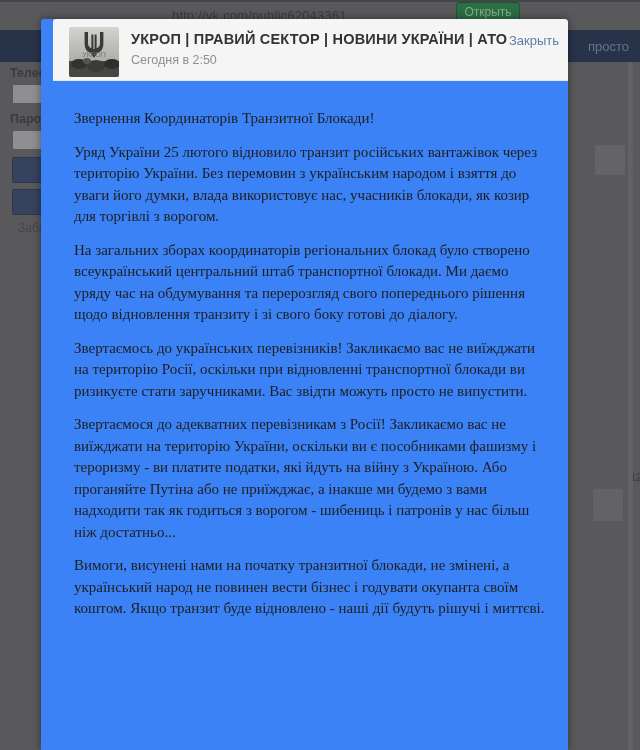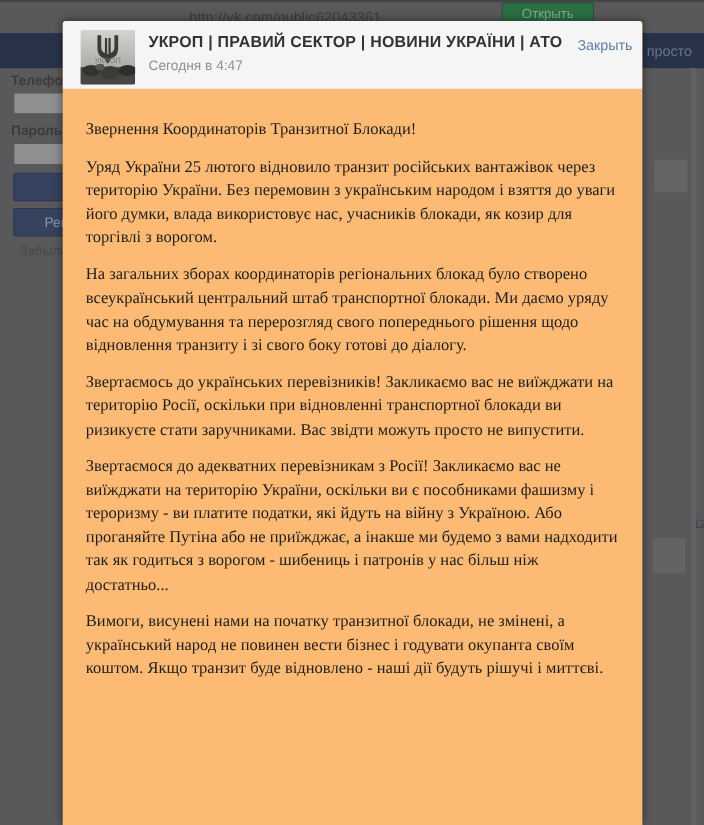--- a/index.html
+++ b/index.html
@@ -9,21 +9,21 @@
     background:#59595b;
     font-family:"Liberation Sans", sans-serif;
   }
   
   .top-edge { position:absolute; left:0; top:0; width:640px; height:2px; background:#454547; }
   .url-text {
     position:absolute; left:172px; top:8px;
     font-size:13px; color:#3c3c3e; letter-spacing:.2px;text-decoration:underline;
   }
   .open-btn {
-    position:absolute; left:456px; top:2px; width:84px; height:21px;
+    position:absolute; left:456px; top:2px; width:64px; height:21px;
     background:#2b6f43; border:1px solid #1e5632; border-radius:3px;
     color:#84ab8f; font-size:12px; text-align:center; line-height:19px;
   }
   .vk-navbar {
     position:absolute; left:0; top:30px; width:640px; height:32px;
     background:#28334a;
   }
   .nav-partial {
     position:absolute; left:588px; top:39px;
     font-size:13px; color:#66748d;
@@ -39,24 +39,25 @@
     color:#8b95a8; font-size:12.5px; text-align:center; line-height:24px; overflow:hidden;
   }
   .bg-forgot { position:absolute; left:18px; top:221px; font-size:12px; color:#47474a; white-space:nowrap; }
   .side-box-a { position:absolute; left:595px; top:145px; width:30px; height:30px; background:#646467; border-radius:2px; }
   .side-counter { position:absolute; left:595px; top:471px; font-size:11px; font-weight:bold; color:#3f434d;margin-left:35px; }
   .side-box-b { position:absolute; left:593px; top:489px; width:30px; height:32px; background:#636366; border-radius:2px; }
   .scroll-strip { position:absolute; left:628px; top:62px; width:5px; height:688px; background:#626265; }
 
   
   .modal {
-    position:absolute; left:57px; top:19px; width:527px; height:731px;
-    background:#fdba74; border-radius:3px 3px 0 0;
+    position:absolute; left:41px; top:19px; width:527px; height:731px;
+    background:#3b82f6; border-radius:3px 3px 0 0;
     box-shadow:0 0 8px rgba(0,0,0,.45);
     overflow:hidden;
+    padding-left:12px;
   }
   .modal-header {
     position:relative; height:62px; background:#f5f5f6;
     border-bottom:1px solid #e7e7e8; border-radius:3px 3px 0 0;
     padding:7px 16px 0 16px;
   }
   .avatar { position:absolute; left:16px; top:8px; width:50px; height:50px; border-radius:2px; overflow:hidden; }
   .hdr-text { margin-left:62px; padding-top:4px; }
   .community-title {
     font-size:14.5px; font-weight:bold; color:#333336; letter-spacing:.2px;
@@ -110,21 +111,21 @@
         <text x="25" y="30" font-size="7" fill="#72726e" text-anchor="middle" font-family="Liberation Sans, sans-serif">УКРОП</text>
         <rect x="0" y="34" width="50" height="16" fill="#464642"></rect>
         <ellipse cx="10" cy="37" rx="8" ry="5" fill="#32322f"></ellipse>
         <ellipse cx="27" cy="39" rx="9" ry="6" fill="#3b3b37"></ellipse>
         <ellipse cx="43" cy="37" rx="8" ry="5" fill="#2e2e2b"></ellipse>
         <ellipse cx="18" cy="34" rx="4" ry="3" fill="#55554f"></ellipse>
       </svg>
     </div>
     <div class="hdr-text">
       <a class="community-title">УКРОП | ПРАВИЙ СЕКТОР | НОВИНИ УКРАЇНИ | АТО</a>
-      <div class="post-date">Сегодня в 4:47</div>
+      <div class="post-date">Сегодня в 2:50</div>
     </div>
     <div class="close-link">Закрыть</div>
   </div>
 
   <div class="modal-body">
     <p>Звернення Координаторів Транзитної Блокади!</p>
     <p>Уряд України 25 лютого відновило транзит російських вантажівок через територію України. Без перемовин з українським народом і взяття до уваги його думки, влада використовує нас, учасників блокади, як козир для торгівлі з ворогом.</p>
     <p>На загальних зборах координаторів регіональних блокад було створено всеукраїнський центральний штаб транспортної блокади. Ми даємо уряду час на обдумування та перерозгляд свого попереднього рішення щодо відновлення транзиту і зі свого боку готові до діалогу.</p>
     <p>Звертаємось до українських перевізників! Закликаємо вас не виїжджати на територію Росії, оскільки при відновленні транспортної блокади ви ризикуєте стати заручниками. Вас звідти можуть просто не випустити.</p>
     <p>Звертаємося до адекватних перевізникам з Росії! Закликаємо вас не виїжджати на територію України, оскільки ви є пособниками фашизму і тероризму - ви платите податки, які йдуть на війну з Україною. Або проганяйте Путіна або не приїжджає, а інакше ми будемо з вами надходити так як годиться з ворогом - шибениць і патронів у нас більш ніж достатньо...</p>

